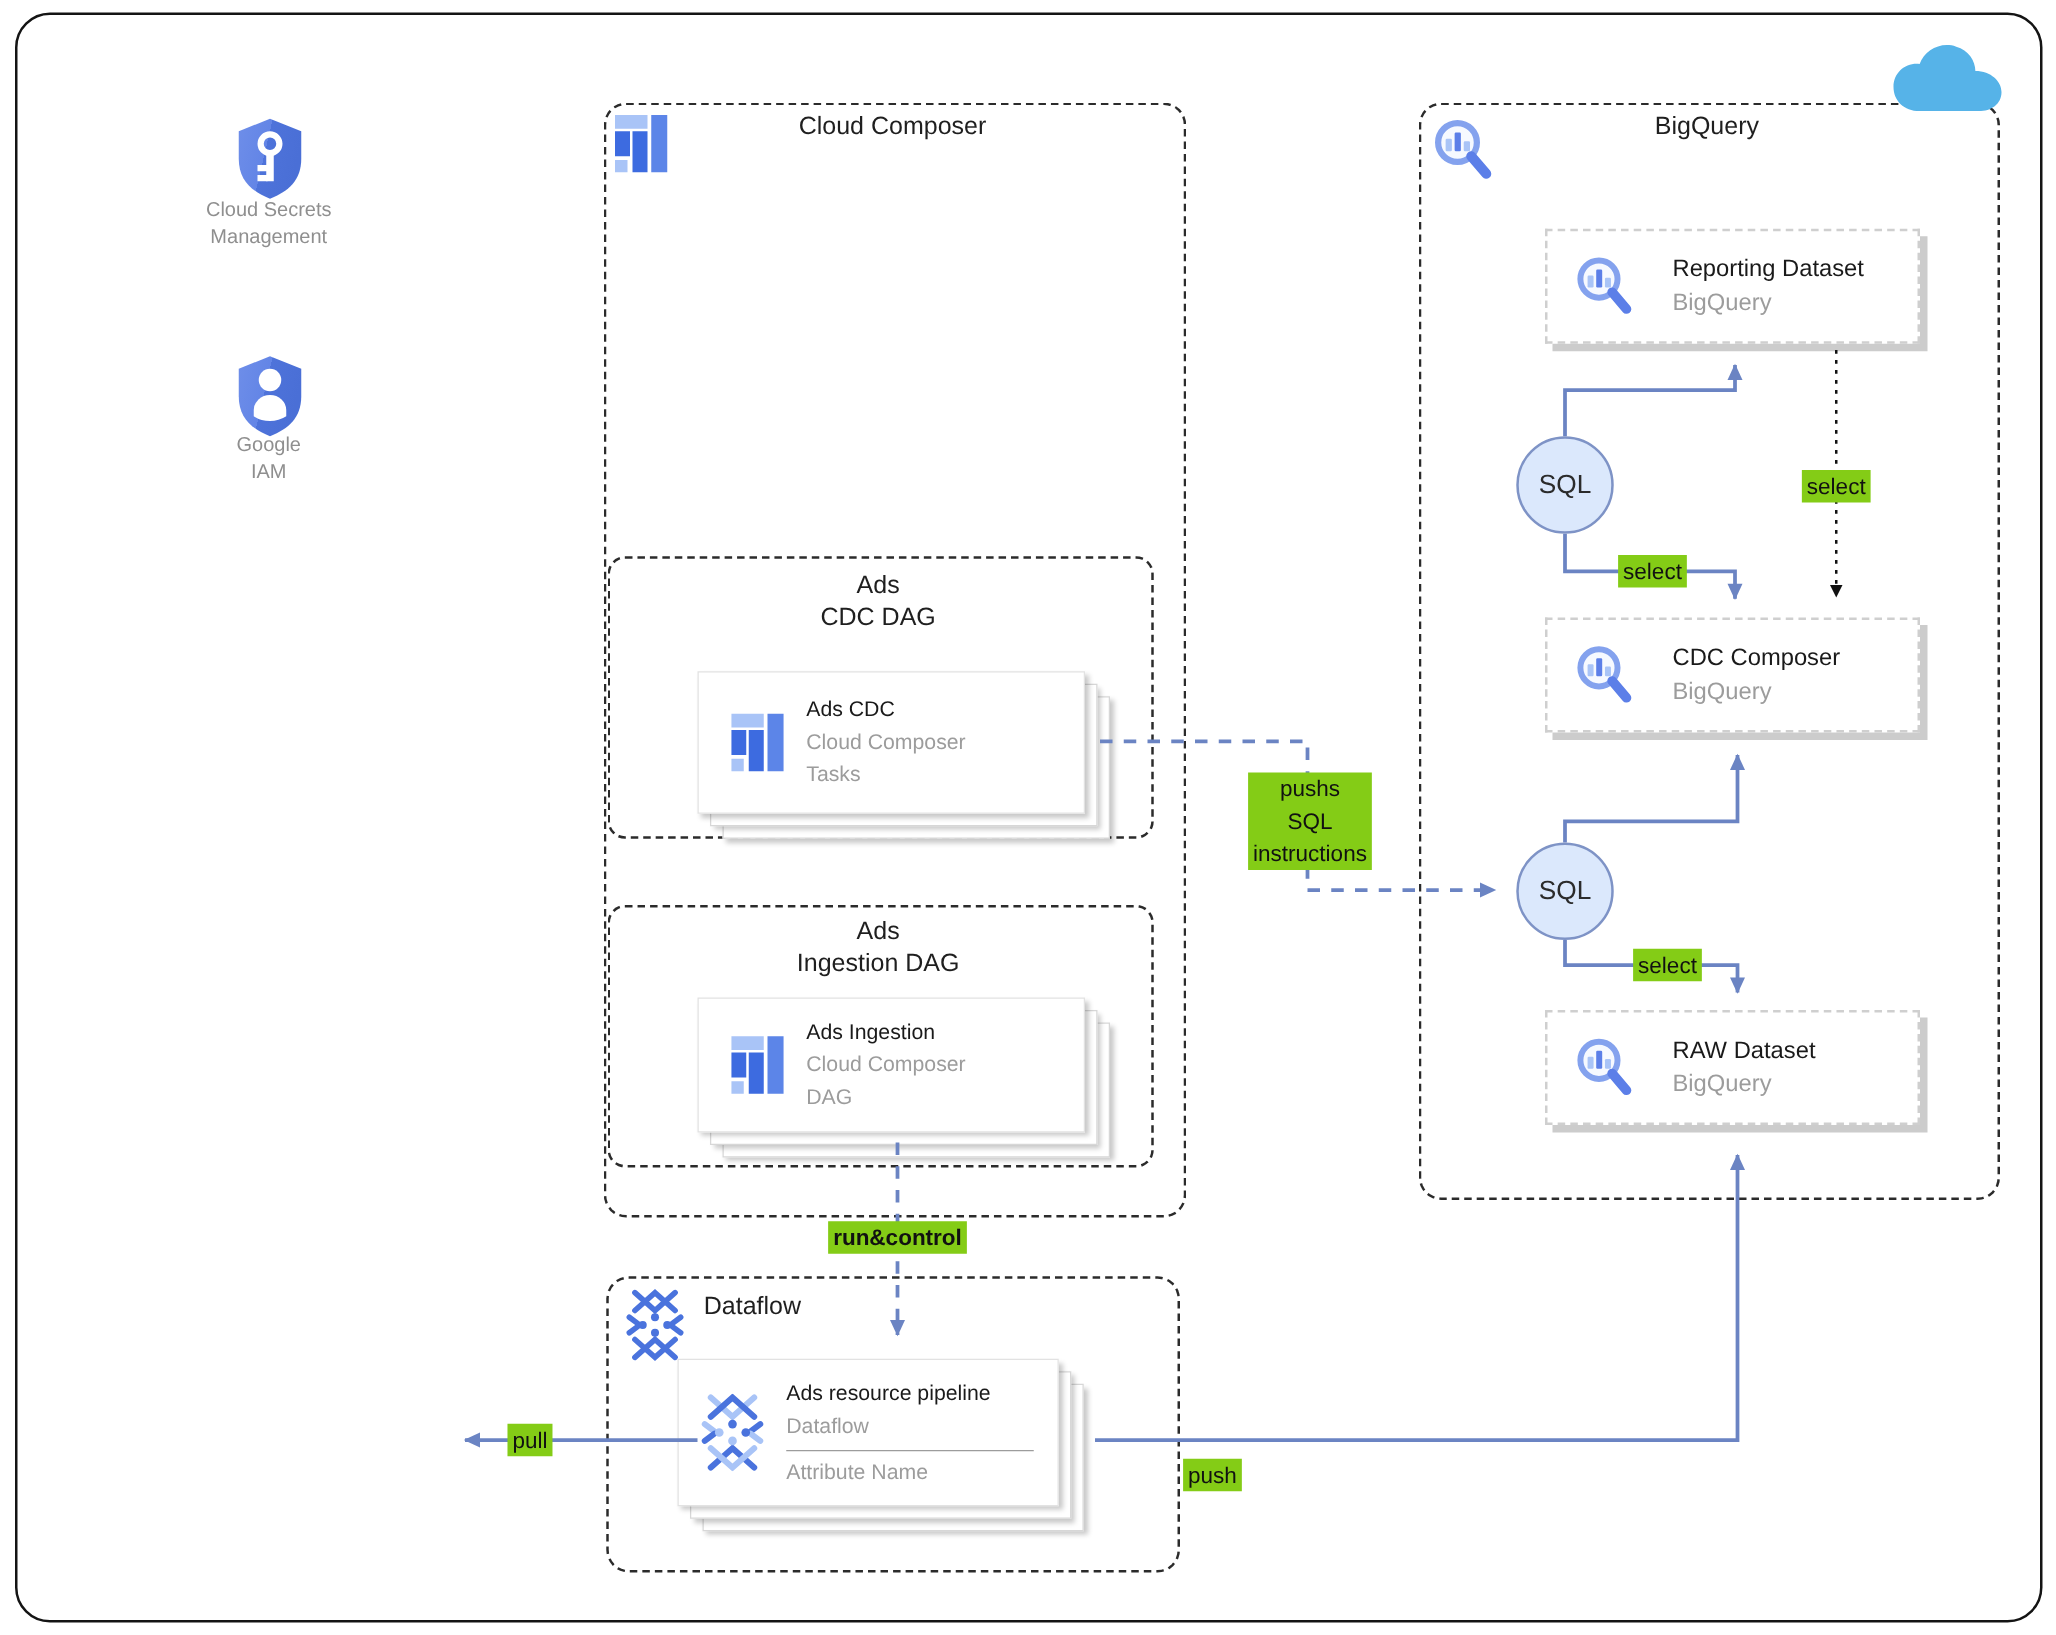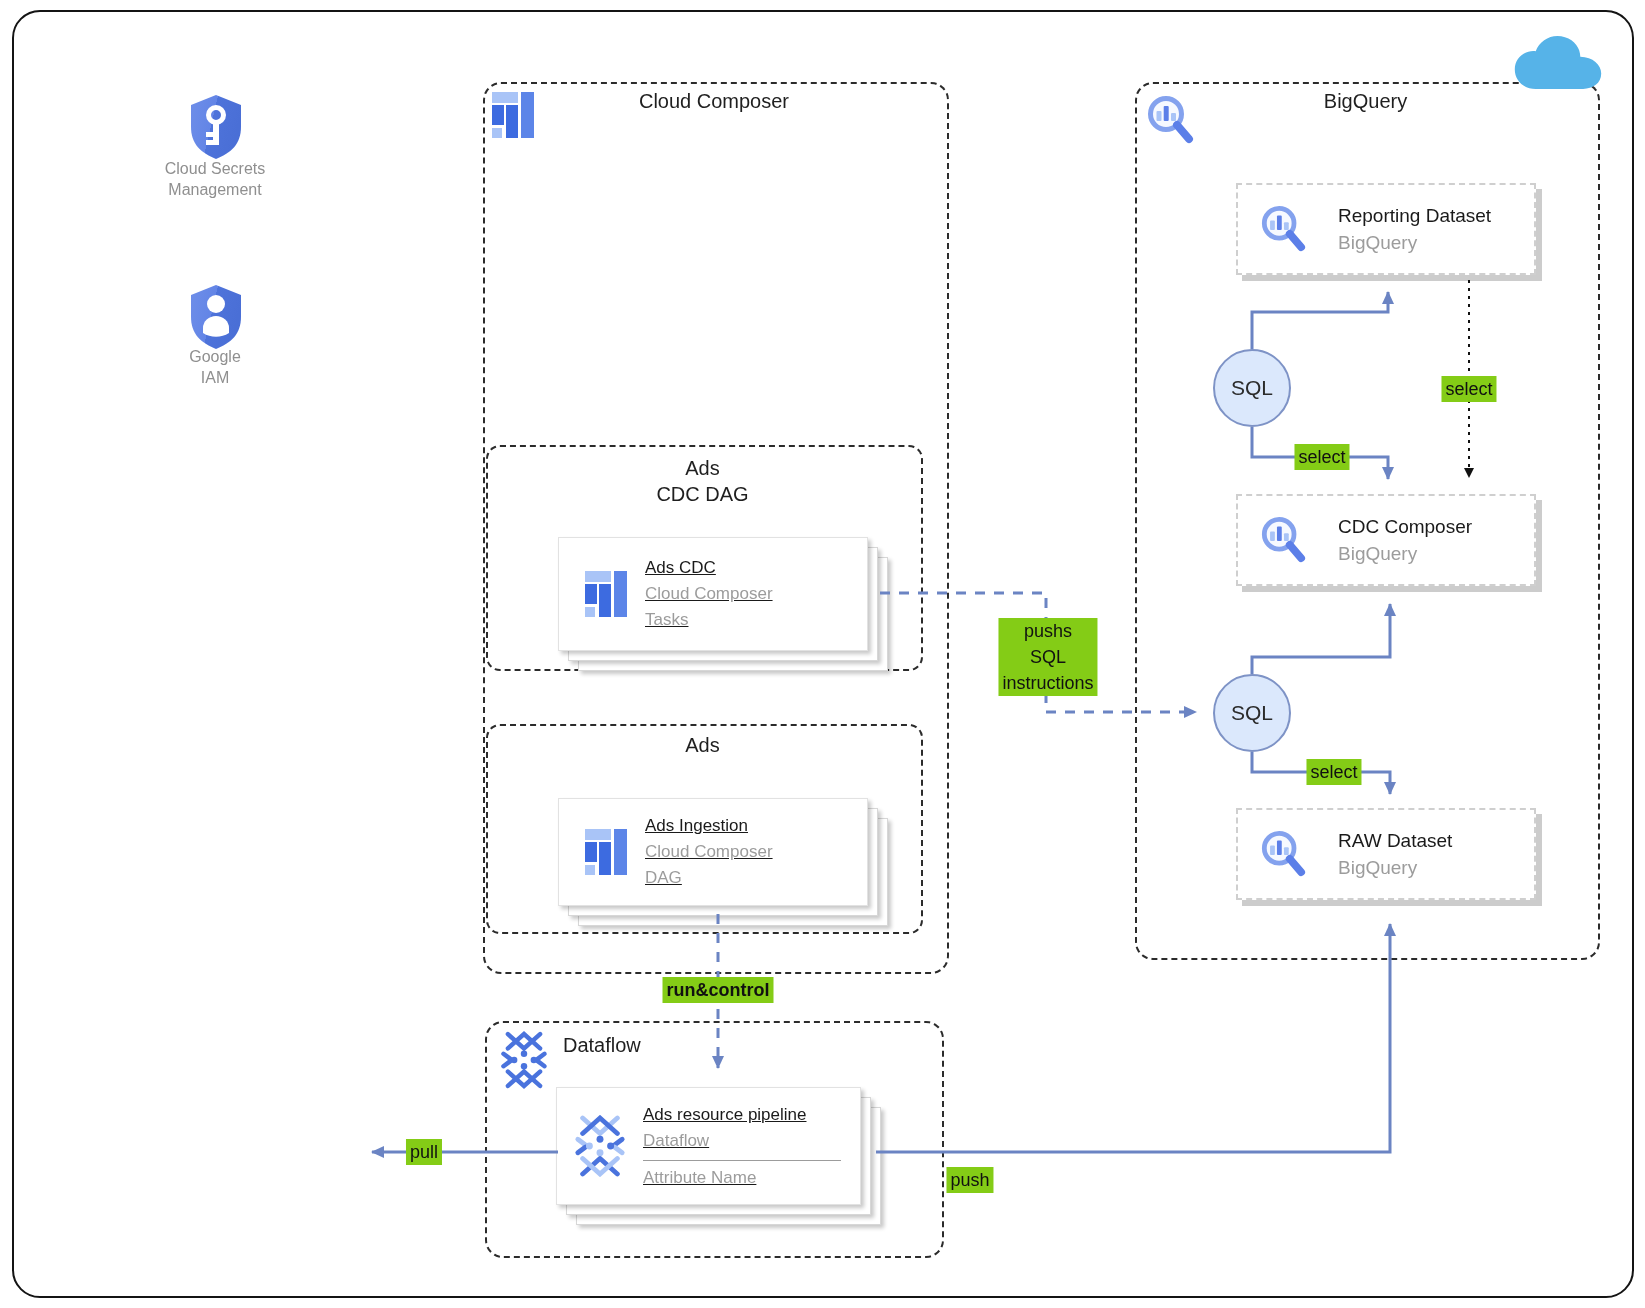--- a/index.html
+++ b/index.html
@@ -6,21 +6,21 @@
   .stage{position:relative;width:1645px;height:1308px;font-family:"Liberation Sans",sans-serif;color:#1a1a1a;overflow:hidden;background:#fff;}
   .frame{position:absolute;left:12px;top:10px;width:1618px;height:1284px;border:2.5px solid #141414;border-radius:28px;}
   .container{position:absolute;border:2px dashed #2b2b2b;border-radius:18px;background:transparent;}
   .subcontainer{position:absolute;border:2px dashed #2b2b2b;border-radius:14px;}
   .ctitle{position:absolute;text-align:center;font-size:20px;color:#1f1f1f;}
   .ctitle2{position:absolute;text-align:center;font-size:20px;color:#1f1f1f;line-height:26px;}
   .svc-label{position:absolute;text-align:center;font-size:16px;color:#8f8f8f;line-height:21px;}
   .stack{position:absolute;}
   .layer{position:absolute;background:#fff;border:1px solid #d7d7d7;box-shadow:3px 3px 4px rgba(0,0,0,.22);}
   .card{position:absolute;background:#fff;border:1px solid #e2e2e2;box-shadow:3px 3px 4px rgba(0,0,0,.22);display:flex;align-items:center;}
-  .card .txt{margin-left:18px;text-decoration:underline;}
+  .card .txt{margin-left:18px;}
   .card .t{font-size:17px;color:#1a1a1a;line-height:26px;}
   .card .s{font-size:17px;color:#9c9c9c;line-height:26px;}
   .ds-card{position:absolute;background:#fff;border:2px dashed #cfcfcf;box-shadow:6px 6px 0 #cccccc;display:flex;align-items:center;}
   .ds-card .t{font-size:19px;color:#1a1a1a;line-height:27px;}
   .ds-card .s{font-size:19px;color:#9c9c9c;line-height:27px;}
   .sql{position:absolute;width:78px;height:78px;border-radius:50%;background:#dbe8fc;border:2px solid #7e93c6;display:flex;align-items:center;justify-content:center;font-size:21px;color:#2b2b2b;box-sizing:border-box;}
   .wires{position:absolute;left:0;top:0;z-index:3;pointer-events:none;}
   .wire-label{position:absolute;background:#84cc16;padding:0 4px;font-size:18px;color:#111;text-align:center;transform:translate(-50%,-50%);z-index:4;line-height:26px;}
   .gads{position:absolute;left:58px;top:1108px;width:296px;height:84px;border:2px solid #1a1a1a;background:#fff;display:flex;align-items:center;}
   .gads .txt{flex:1;text-align:center;font-size:19px;line-height:26px;color:#111;margin-right:30px;}
@@ -119,20 +119,21 @@
         <div class="t">Ads CDC</div>
         <div class="s">Cloud Composer</div>
         <div class="s">Tasks</div>
       </div>
     </div>
   </div>
 
   <div class="subcontainer" style="left:486px;top:724px;width:433px;height:206px;"></div>
   <div class="ctitle2" style="left:486px;top:732px;width:433px;">
     <div>Ads</div>
+    <div>Ingestion DAG</div>
   </div>
   <div class="stack" style="left:558px;top:798px;width:336px;height:106px;">
     <div class="layer" style="left:20px;top:20px;width:308px;height:106px;"></div>
     <div class="layer" style="left:10px;top:10px;width:308px;height:106px;"></div>
     <div class="card" style="left:0;top:0;width:308px;height:106px;">
       <svg style="margin-left:26px;" width="42" height="48" viewBox="0 0 42 46">
         <rect x="0" y="0" width="26" height="11" fill="#a9c4f7"></rect>
           <rect x="29" y="0" width="13" height="46" fill="#5c85e8"></rect>
         <rect x="0" y="13" width="12" height="20" fill="#3d6be0"></rect>
           <rect x="14" y="13" width="12" height="33" fill="#3d6be0"></rect>
@@ -219,21 +220,21 @@
     </g>
     <g fill="#4a73dd">
       <circle cx="28" cy="25" r="3.6"></circle>
         <circle cx="28" cy="39" r="3.6"></circle>
       <circle cx="17" cy="32" r="3.6"></circle>
         <circle cx="39" cy="32" r="3.6"></circle>
     </g>
   </svg>
   <div class="abs" style="left:563px;top:1034px;font-size:20px;color:#1f1f1f;">Dataflow</div>
 
-  <div class="stack" style="left:556px;top:1087px;width:303px;height:116px;">
+  <div class="stack" style="left:542px;top:1087px;width:303px;height:116px;">
     <div class="layer" style="left:20px;top:20px;width:303px;height:116px;"></div>
     <div class="layer" style="left:10px;top:10px;width:303px;height:116px;"></div>
     <div class="card" style="left:0;top:0;width:303px;height:116px;">
       <svg style="margin-left:16px;" width="54" height="62" viewBox="0 0 56 64">
         <g stroke-width="5" fill="none" stroke-linecap="round">
           <path d="M10 3 L28 19 L46 3" stroke="#a9c4f7"></path>
             <path d="M10 19 L28 3 L46 19" stroke="#4a73dd"></path>
           <path d="M10 61 L28 45 L46 61" stroke="#4a73dd"></path>
             <path d="M10 45 L28 61 L46 45" stroke="#a9c4f7"></path>
           <path d="M5 25 L13 31" stroke="#a9c4f7"></path>

